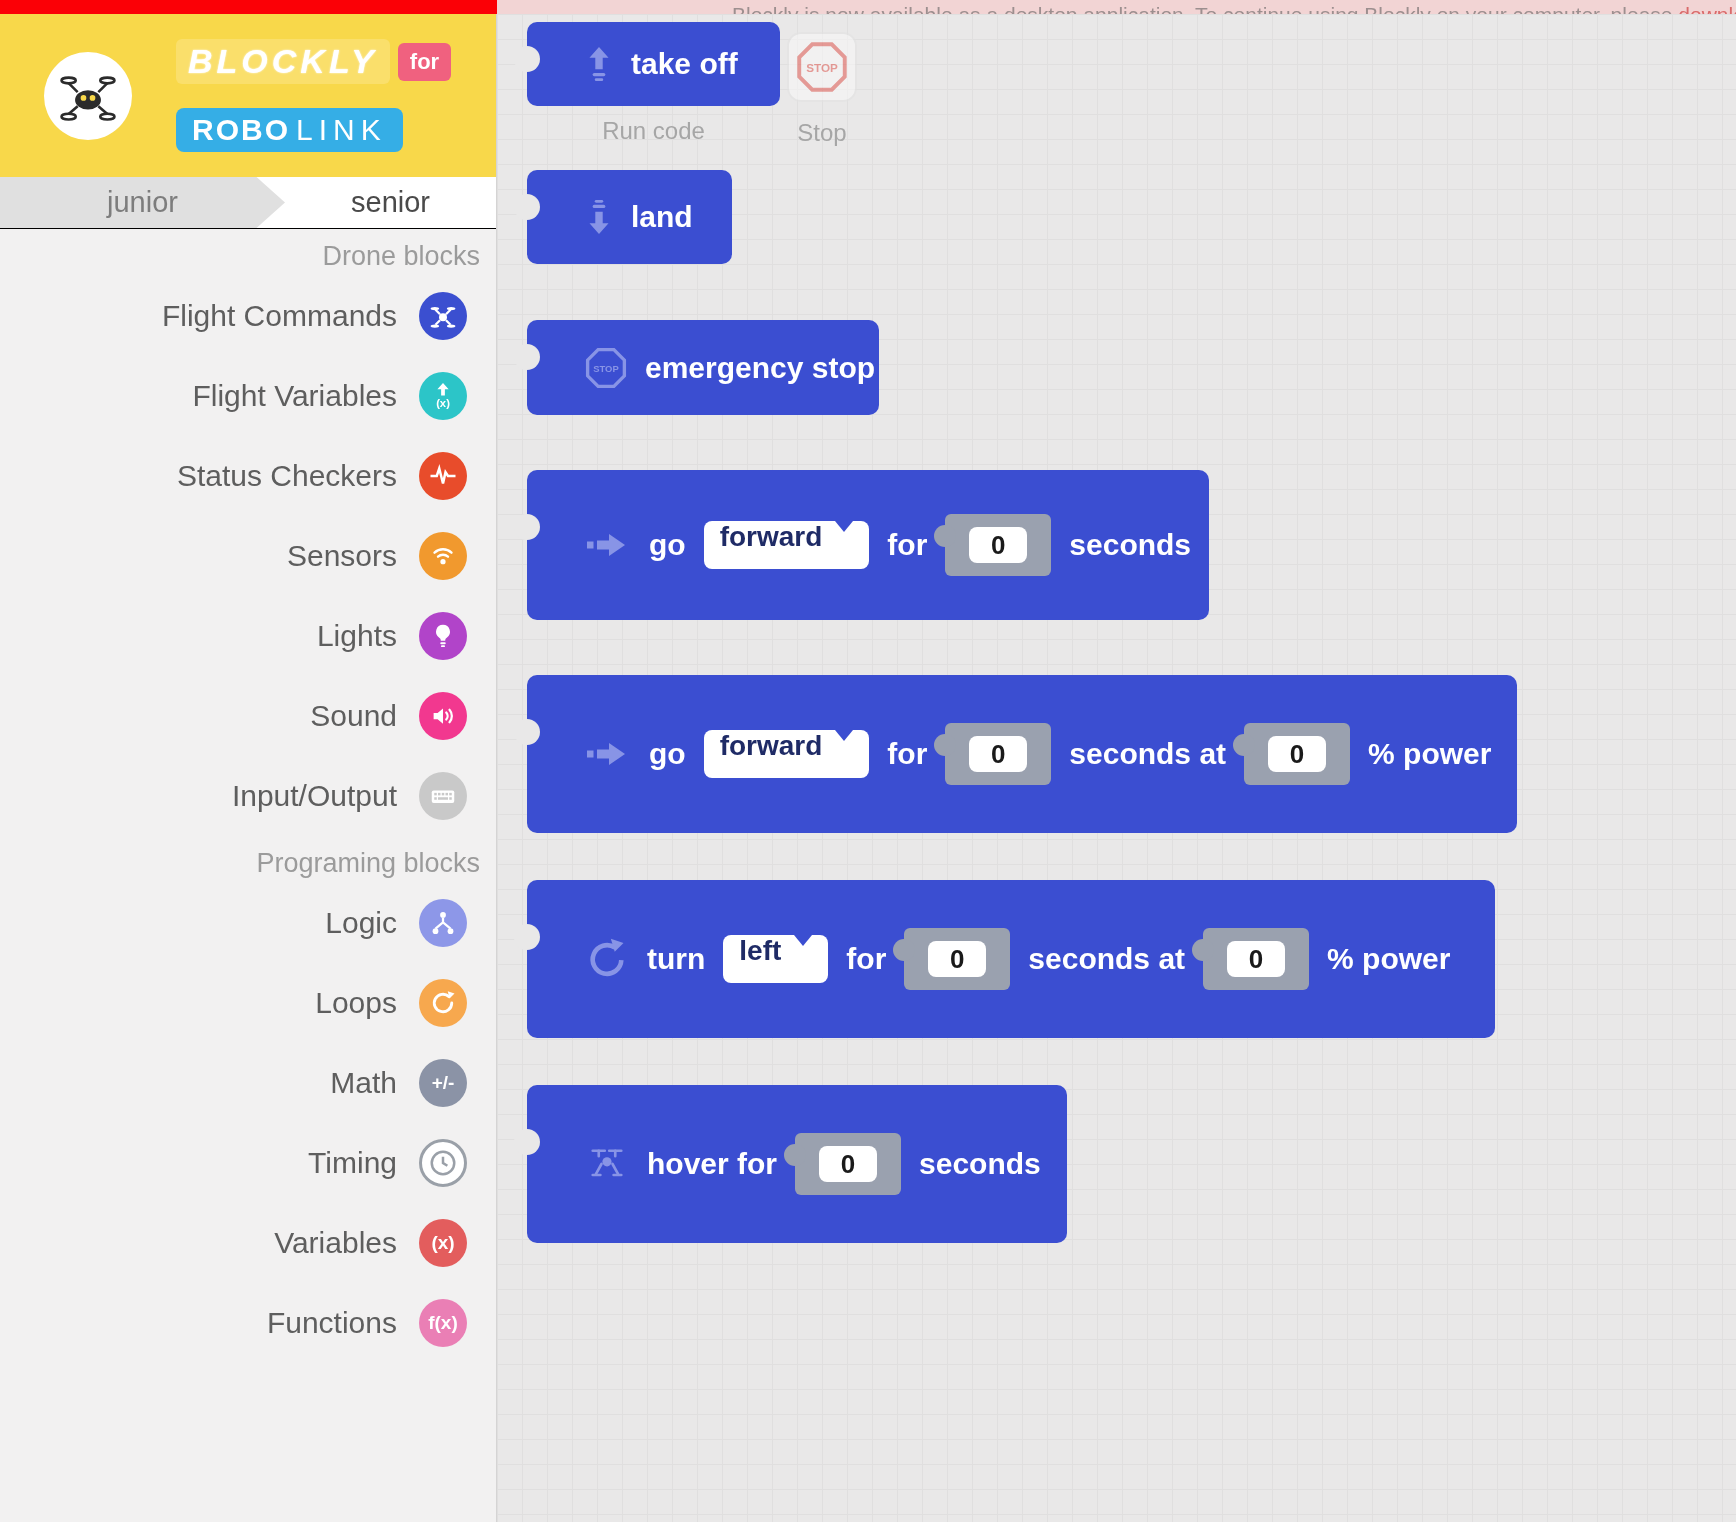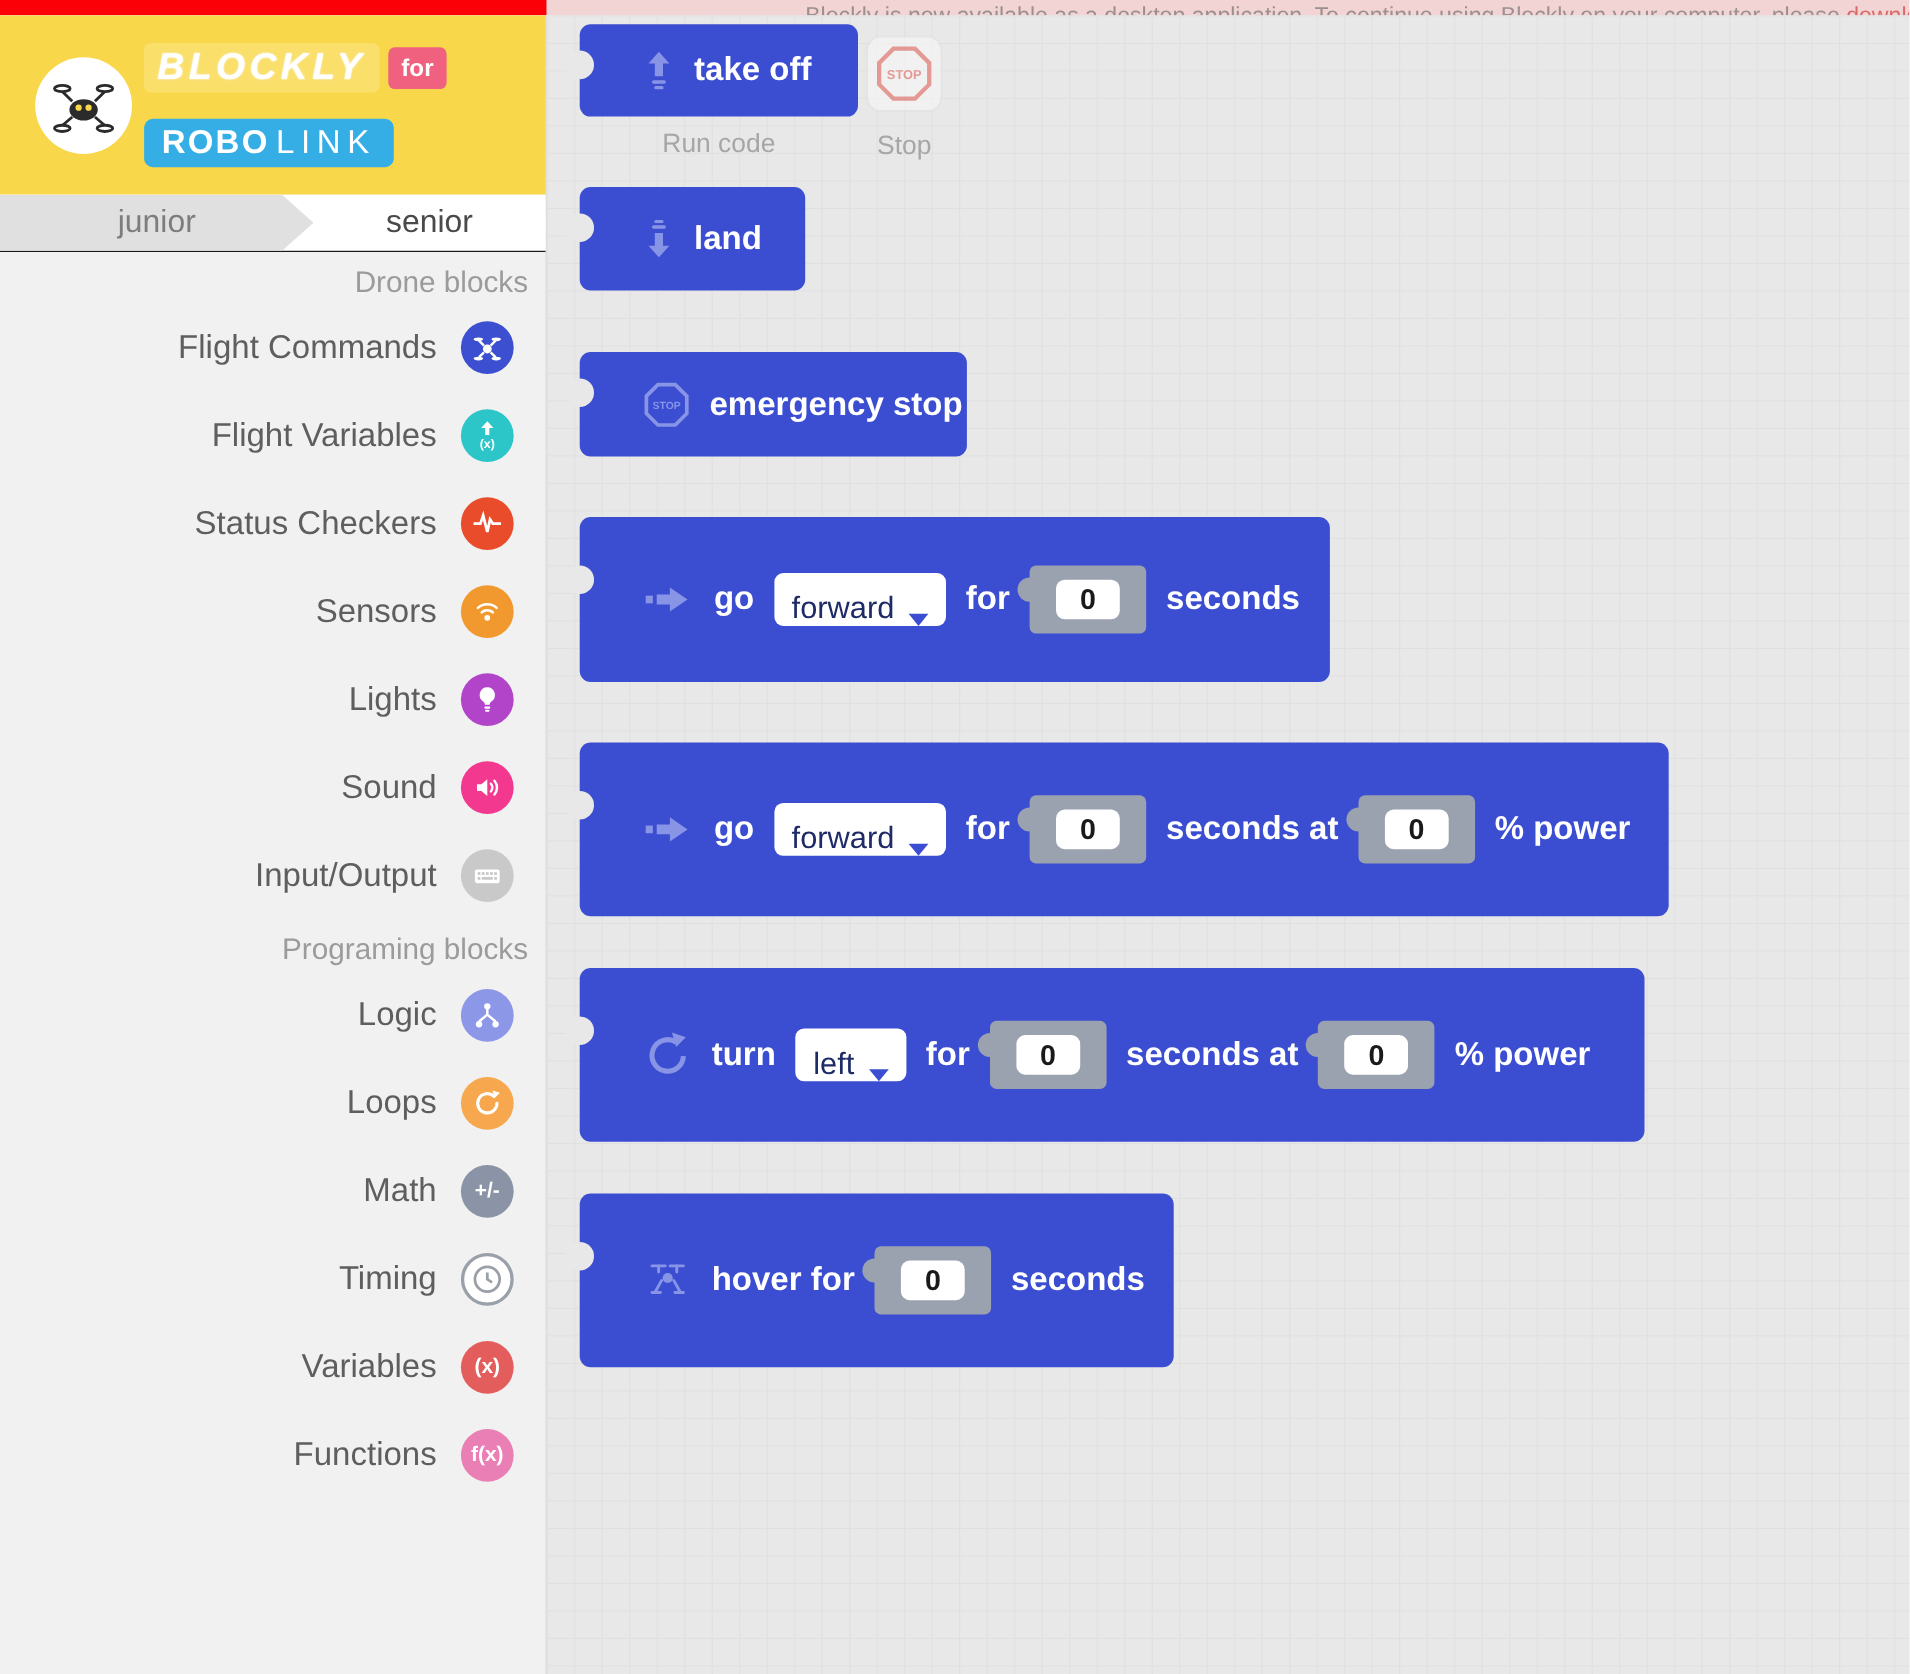--- a/index.html
+++ b/index.html
@@ -9,22 +9,22 @@
   
   .topbar-red{position:absolute;left:0;top:0;width:497px;height:14px;background:#fb0006;}
   .topbar-banner{position:absolute;left:497px;top:0;width:1239px;height:14px;background:#f2d4d4;
         overflow:hidden;white-space:nowrap;}
   .banner-inner{position:relative;top:3px;padding-left:235px;font-size:21px;color:#9c8f8f;}
   .banner-link{color:#d96a6a;text-decoration:underline;cursor:pointer;}
 
   
   .sidebar{position:absolute;left:0;top:14px;width:497px;height:1508px;background:#f2f1f1;
         border-right:1px solid #d5d4d4;box-sizing:border-box;}
-  .sidebar-header{height:163px;background:#f8d84a;display:flex;align-items:center;gap:11px;
-        padding-left:32px;box-sizing:border-box;}
+  .sidebar-header{height:163px;background:#f8d84a;display:flex;align-items:center;gap:44px;
+        padding-left:44px;box-sizing:border-box;}
   .logo-circle{width:88px;height:88px;background:#fff;border-radius:50%;display:flex;
         align-items:center;justify-content:center;flex:0 0 auto;}
   .logo-circle svg{width:62px;height:62px;}
   .logo-line1{display:flex;align-items:center;}
   .blockly-word{background:#fadf6b;color:#ffffff;font-weight:bold;font-style:italic;
         font-size:34px;letter-spacing:4px;padding:3px 12px;border-radius:6px;
         text-shadow:0 0 2px #fff;}
   .for-chip{background:#f0617f;color:#fff;font-size:22px;font-weight:bold;
         padding:6px 12px;border-radius:6px;margin-left:8px;}
   .logo-line2{display:inline-block;background:#35aee6;color:#fff;border-radius:8px;
@@ -63,21 +63,21 @@
   .block{position:absolute;background:#3b4ed1;border-radius:10px;display:flex;align-items:center;
         color:#fff;font-weight:bold;font-size:30px;padding-left:58px;box-sizing:border-box;
         gap:18px;cursor:grab;}
   .block::before{content:"";position:absolute;left:-13px;top:24px;width:26px;height:26px;
         border-radius:50%;background:#e9e8e8;}
   .block.tall::before{top:44px;}
   .btext{white-space:nowrap;}
   .bicon{display:flex;align-items:center;justify-content:center;flex:0 0 auto;}
 
   .dropdown{background:#fff;border-radius:8px;height:48px;padding:0 16px;display:inline-flex;
-        align-items:flex-end;gap:13px;color:#1f2b66;font-size:28px;font-weight:normal;cursor:pointer;}
+        align-items:flex-start;gap:13px;color:#1f2b66;font-size:28px;font-weight:bold;cursor:pointer;}
   .caret{width:0;height:0;border-left:9px solid transparent;border-right:9px solid transparent;
         border-top:11px solid #3b4ed1;}
 
   .num-slot{position:relative;width:106px;height:62px;background:#9aa1af;border-radius:6px;
         display:flex;align-items:center;justify-content:center;cursor:text;}
   .num-slot::before{content:"";position:absolute;left:-11px;top:11px;width:22px;height:22px;
         border-radius:50%;background:#9aa1af;}
   .num-box{width:58px;height:36px;background:#fff;border-radius:8px;color:#1a1a1a;font-size:26px;
         font-weight:bold;display:flex;align-items:center;justify-content:center;}
 

